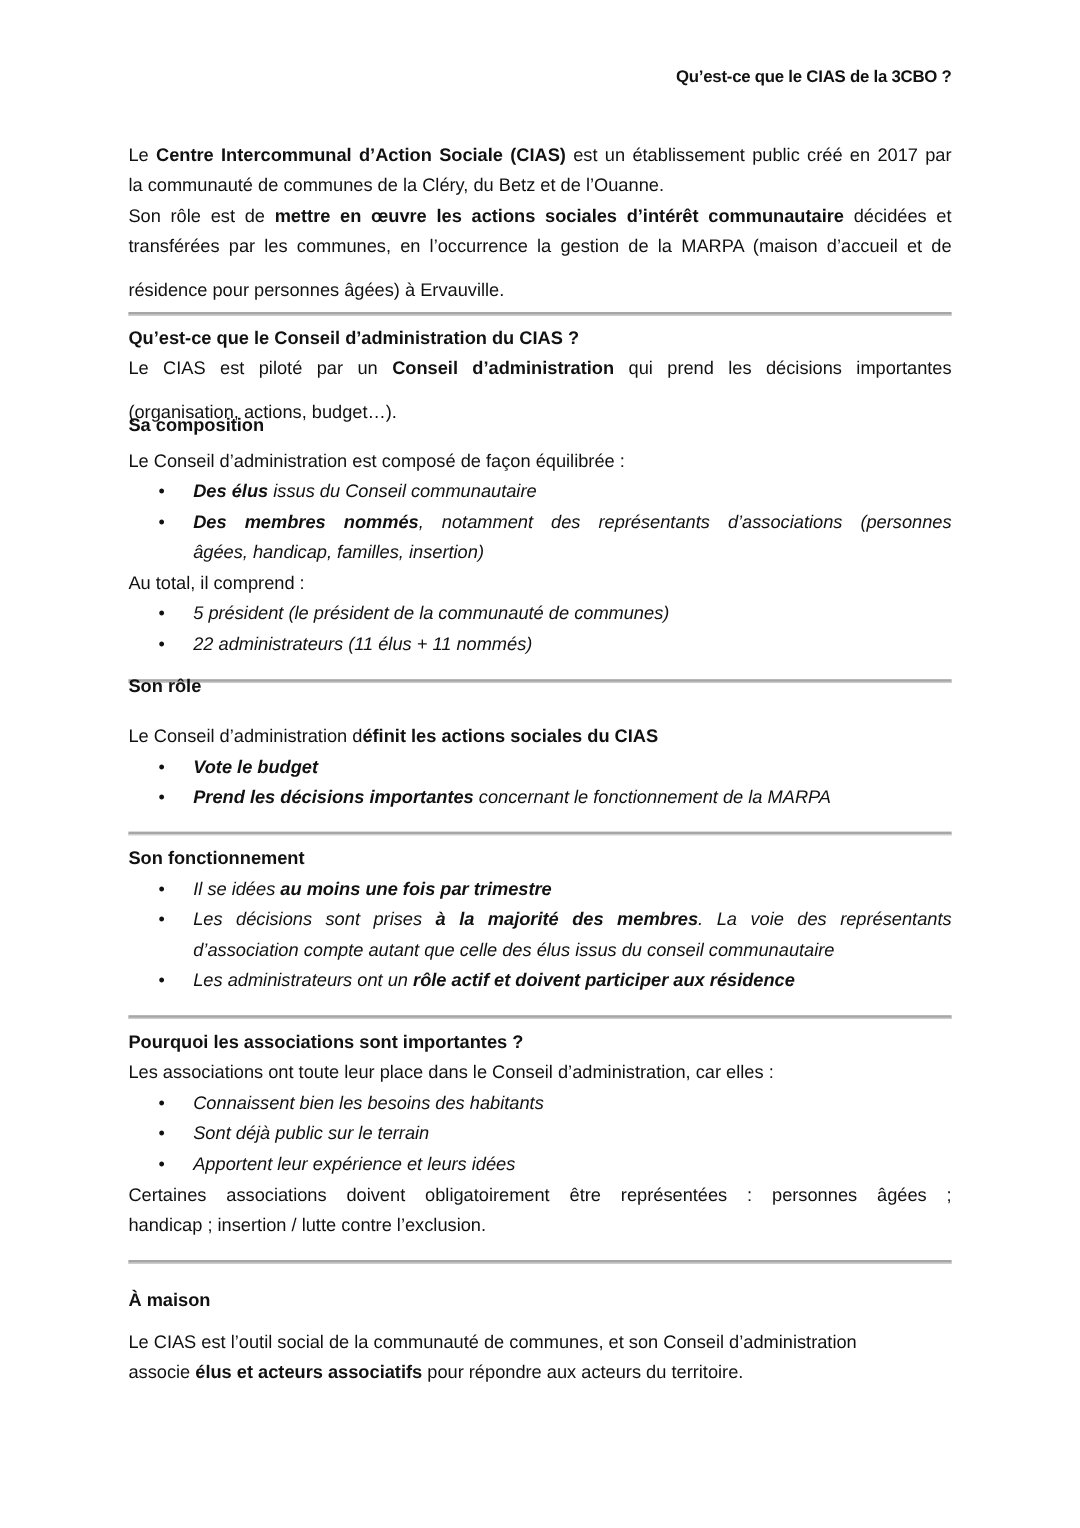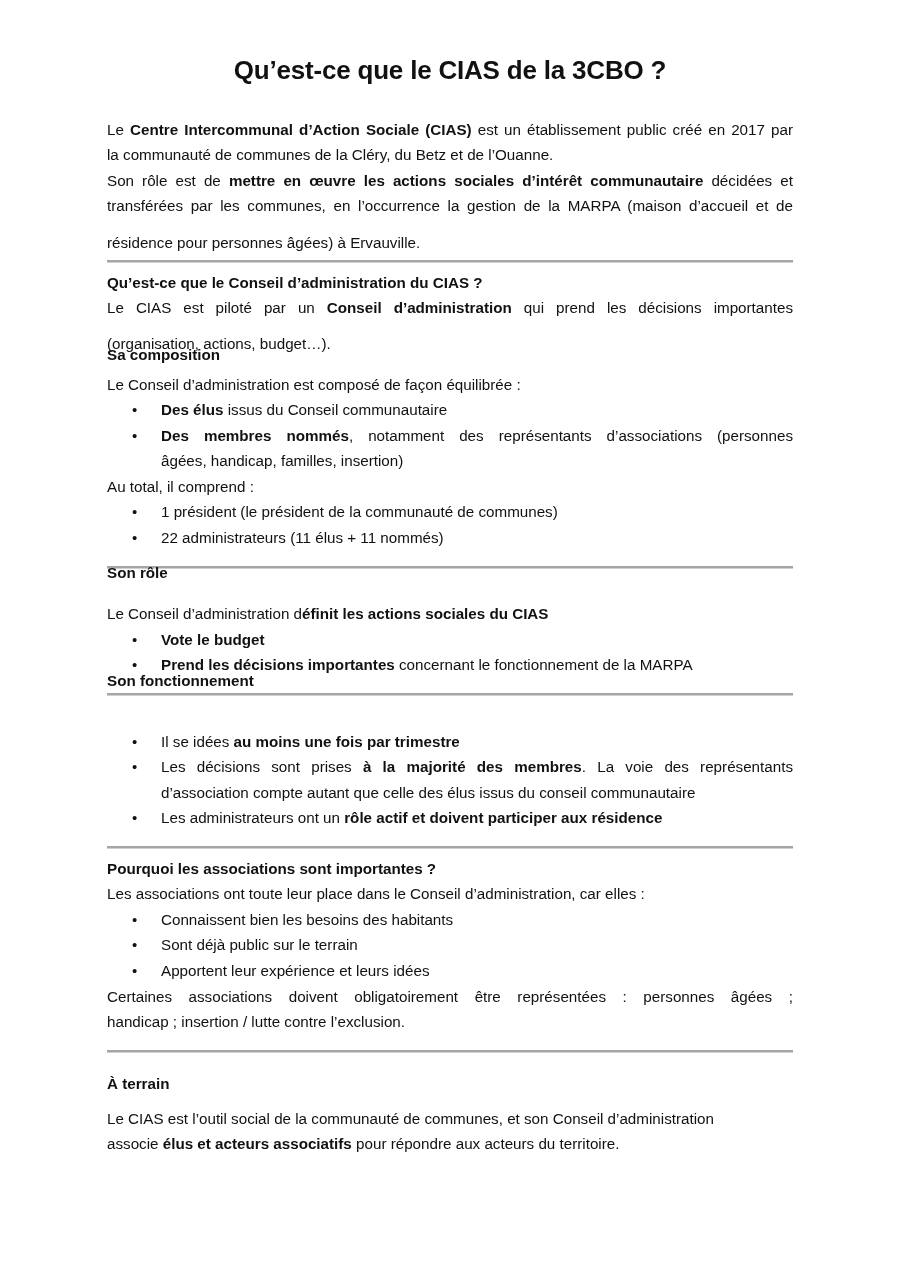--- a/index.html
+++ b/index.html
@@ -3,28 +3,28 @@
   <meta charset="utf-8">
   <style>
     html, body { margin: 0; padding: 0; background: #ffffff; }
     body {
       width: 900px; height: 1273px; position: relative; overflow: hidden;
       font-family: "Liberation Sans", sans-serif; color: #111111;
     }
     .page { position: absolute; left: 107px; width: 686px; top: 0; }
     .title {
       position: absolute; left: 0; width: 686px; top: 55px;
-      text-align: center; font-weight: bold; font-size: 26px; letter-spacing: -0.2px;
+      text-align: right; font-weight: bold; font-size: 14px; letter-spacing: -0.2px;
     }
     .line { position: absolute; left: 0; width: 686px; font-size: 15.2px; line-height: 25.6px; white-space: nowrap; }
     .justify { text-align: justify; text-align-last: justify; }
     .b { font-weight: bold; }
     .divider { position: absolute; left: 0; width: 686px; height: 2px; background: #a6a6a6; border-bottom: 1px solid #d0d0d0; }
     .bullet { position: absolute; left: 25px; font-size: 15px; line-height: 25.6px; }
-    .bl { left: 54px; width: 632px; }
+    .bl { left: 54px; width: 632px; font-style: italic; }
   </style>
 </head>
 <body>
 
 <div class="page">
 
   <div class="title">Qu’est-ce que le CIAS de la 3CBO ?</div>
 
   <div class="line justify" style="top:117px"><span>Le </span><span class="b">Centre Intercommunal d’Action Sociale (CIAS)</span><span> est un établissement public créé en 2017 par</span></div>
   <div class="line" style="top:142px">la communauté de communes de la Cléry, du Betz et de l’Ouanne.</div>
@@ -41,36 +41,36 @@
   <div class="line" style="top:372px">Le Conseil d’administration est composé de façon équilibrée :</div>
 
   <div class="bullet" style="top:397px">•</div>
   <div class="line bl" style="top:397px"><span class="b">Des élus</span><span> issus du Conseil communautaire</span></div>
   <div class="bullet" style="top:423px">•</div>
   <div class="line bl justify" style="top:423px"><span class="b">Des membres nommés</span><span>, notamment des représentants d’associations (personnes</span></div>
   <div class="line bl" style="top:448px">âgées, handicap, familles, insertion)</div>
 
   <div class="line" style="top:474px">Au total, il comprend :</div>
   <div class="bullet" style="top:499px">•</div>
-  <div class="line bl" style="top:499px">1 président (le président de la communauté de communes)</div>
+  <div class="line bl" style="top:499px">5 président (le président de la communauté de communes)</div>
   <div class="bullet" style="top:525px">•</div>
   <div class="line bl" style="top:525px">22 administrateurs (11 élus + 11 nommés)</div>
 
   <div class="divider" style="top:566px"></div>
 
   <div class="line b" style="top:560px">Son rôle</div>
   <div class="line" style="top:601px"><span>Le Conseil d’administration d</span><span class="b">éfinit les actions sociales du CIAS</span></div>
   <div class="bullet" style="top:627px">•</div>
   <div class="line bl" style="top:627px"><span class="b">Vote le budget</span><span></span></div>
   <div class="bullet" style="top:652px">•</div>
   <div class="line bl" style="top:652px"><span class="b">Prend les décisions importantes</span><span> concernant le fonctionnement de la MARPA</span></div>
 
   <div class="divider" style="top:693px"></div>
 
-  <div class="line b" style="top:668px">Son fonctionnement</div>
+  <div class="line b" style="top:703px">Son fonctionnement</div>
   <div class="bullet" style="top:729px">•</div>
   <div class="line bl" style="top:729px"><span>Il se idées </span><span class="b">au moins une fois par trimestre</span></div>
   <div class="bullet" style="top:754px">•</div>
   <div class="line bl justify" style="top:754px"><span>Les décisions sont prises </span><span class="b">à la majorité des membres</span><span>. La voie des représentants</span></div>
   <div class="line bl" style="top:780px">d’association compte autant que celle des élus issus du conseil communautaire</div>
   <div class="bullet" style="top:805px">•</div>
   <div class="line bl" style="top:805px"><span>Les administrateurs ont un </span><span class="b">rôle actif et doivent participer aux résidence</span></div>
 
   <div class="divider" style="top:846px"></div>
 
@@ -80,17 +80,17 @@
   <div class="line bl" style="top:907px">Connaissent bien les besoins des habitants</div>
   <div class="bullet" style="top:932px">•</div>
   <div class="line bl" style="top:932px">Sont déjà public sur le terrain</div>
   <div class="bullet" style="top:958px">•</div>
   <div class="line bl" style="top:958px">Apportent leur expérience et leurs idées</div>
   <div class="line justify" style="top:984px">Certaines associations doivent obligatoirement être représentées : personnes âgées ;</div>
   <div class="line" style="top:1009px">handicap ; insertion / lutte contre l’exclusion.</div>
 
   <div class="divider" style="top:1050px"></div>
 
-  <div class="line b" style="top:1071px">À terrain</div>
+  <div class="line b" style="top:1071px">À maison</div>
   <div class="line" style="top:1106px">Le CIAS est l’outil social de la communauté de communes, et son Conseil d’administration</div>
   <div class="line" style="top:1131px"><span>associe </span><span class="b">élus et acteurs associatifs</span><span> pour répondre aux acteurs du territoire.</span></div>
 
 </div>
 
 </body></html>

